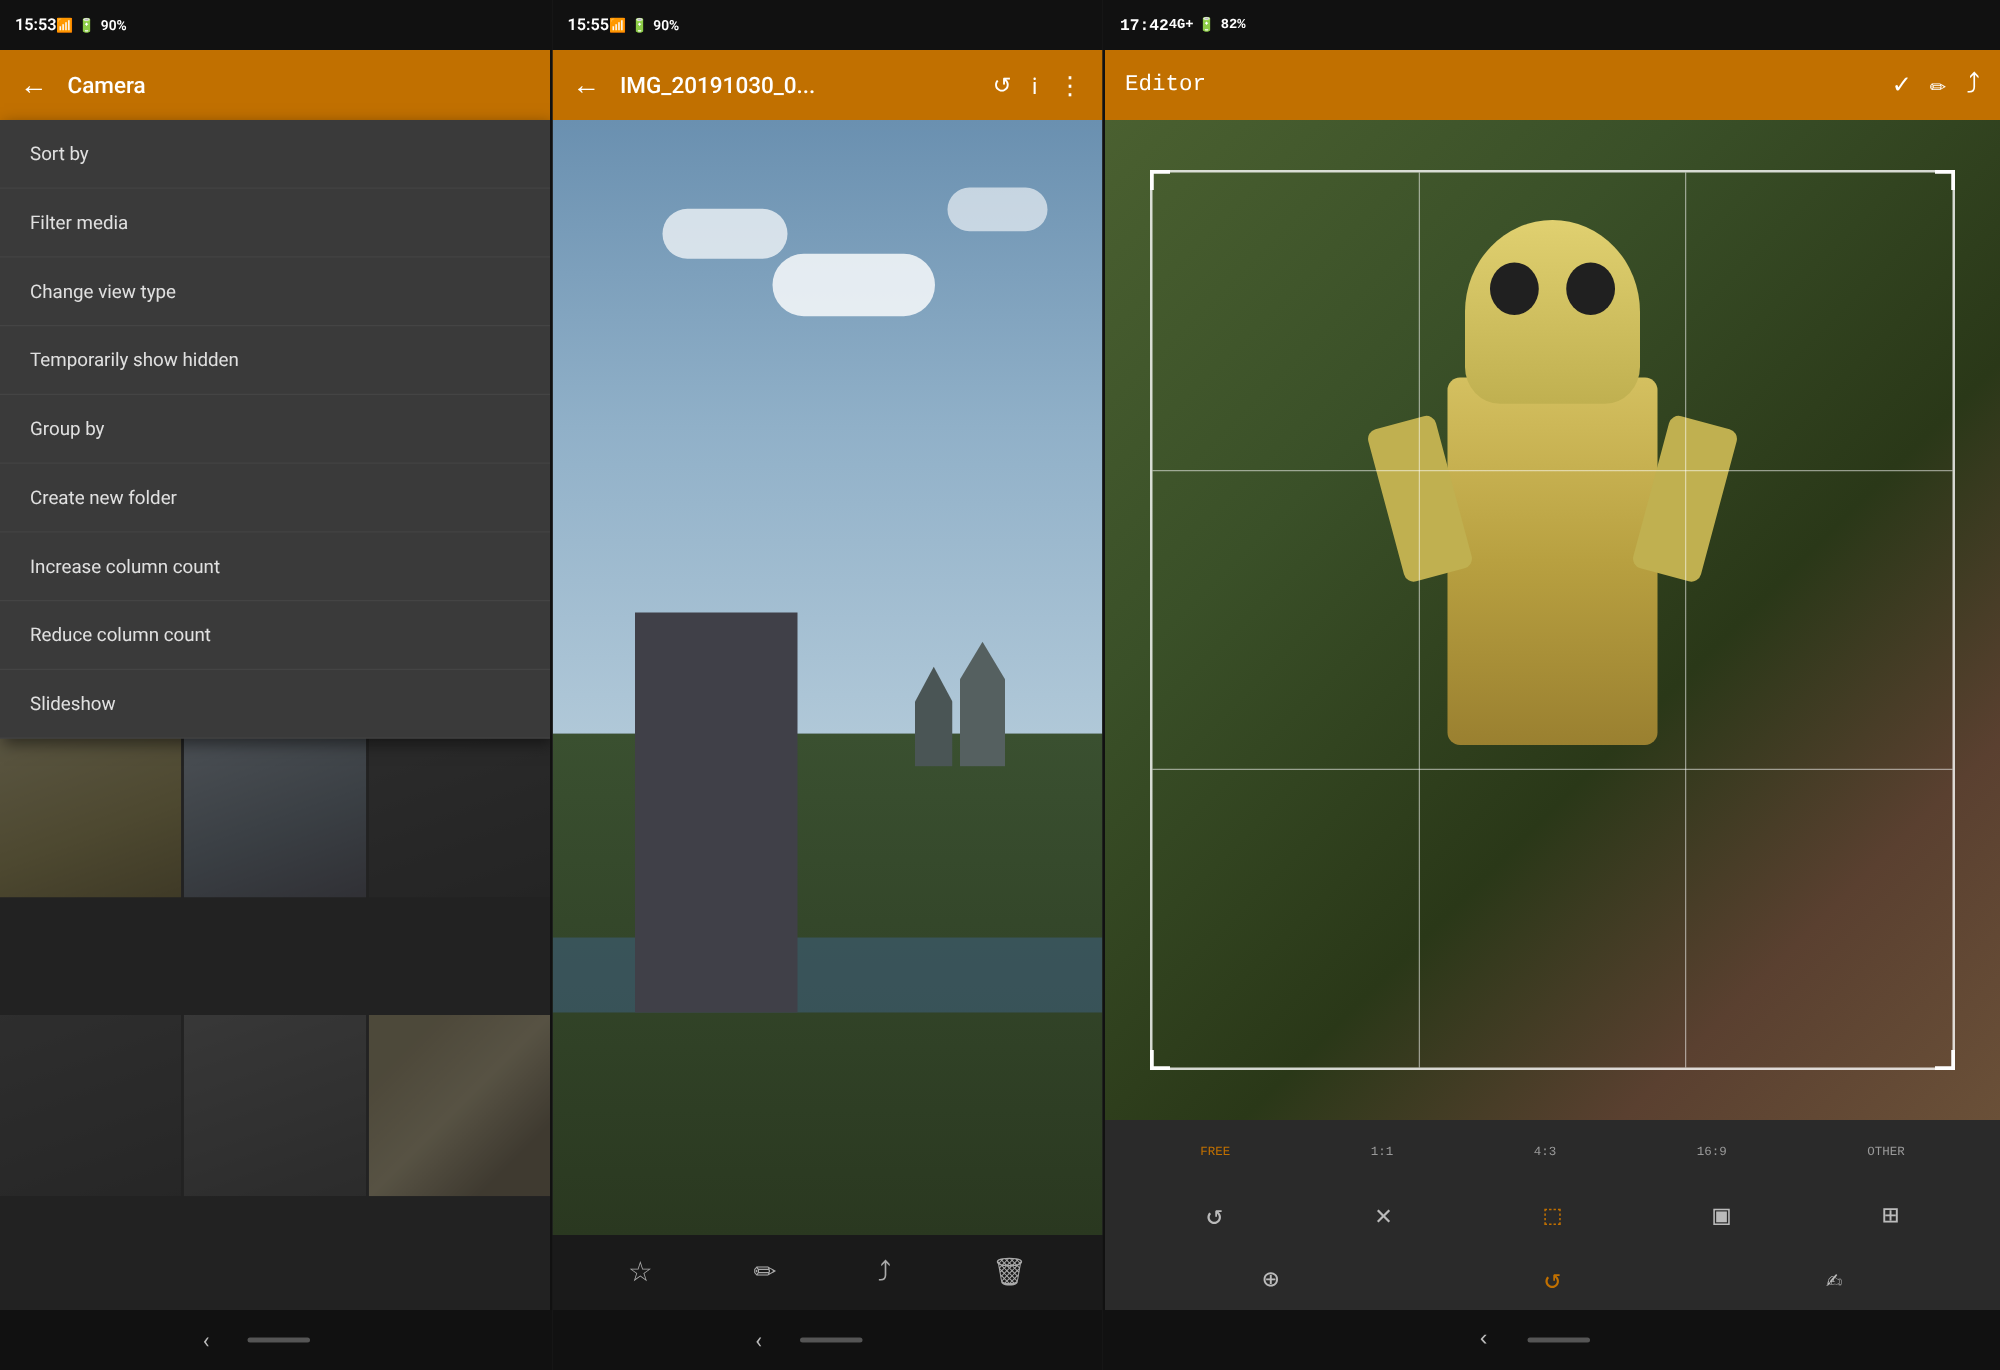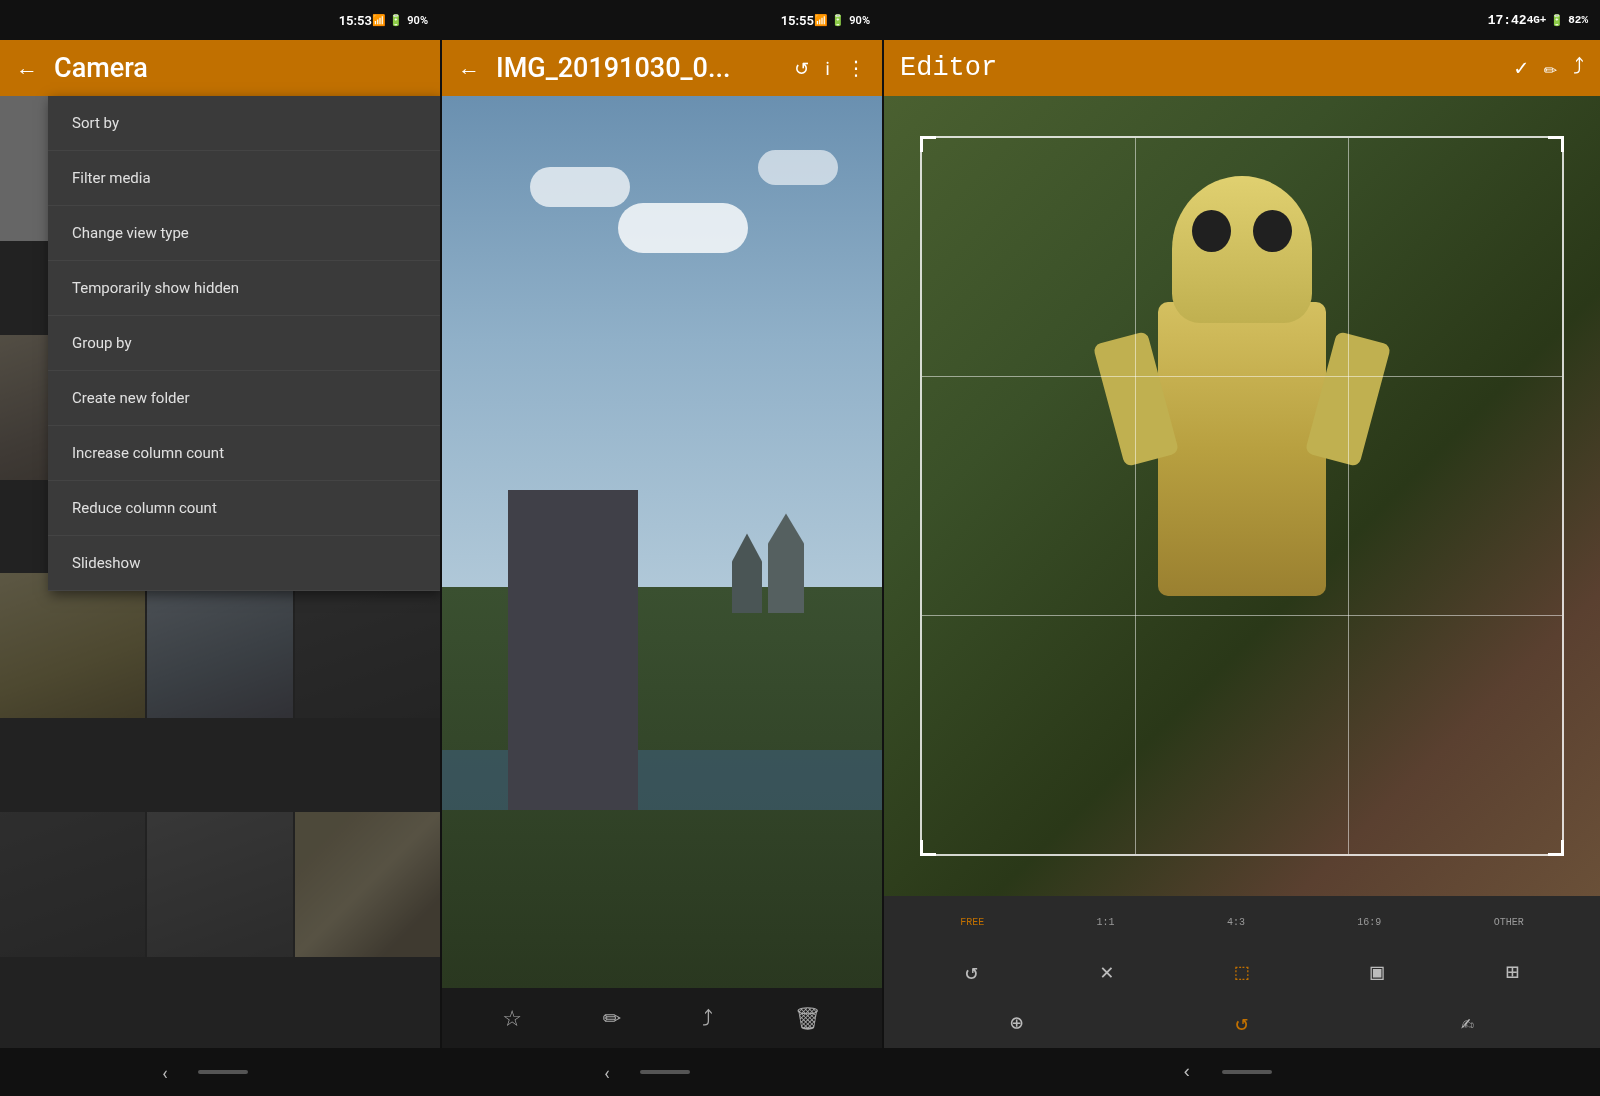--- a/index.html
+++ b/index.html
@@ -23,21 +23,21 @@
     .panel-1 { flex: 0 0 440px; background: #2a2a2a; }
     .panel-2 { flex: 0 0 440px; background: #1c1c1c; }
     .panel-3 { flex: 1; background: #fdba74; font-family: Liberation Mono, monospace; }
 
     
     .status-bar {
       height: 40px;
       background: #111;
       display: flex;
       align-items: center;
-      justify-content: flex-end;
+      justify-content: flex-start;
       padding: 0 12px;
       font-size: 13px;
       color: #fff;
       font-weight: 600;
       flex-shrink: 0;
     }
     .status-bar .status-icons {
       display: flex;
       align-items: center;
       gap: 4px;
@@ -49,21 +49,21 @@
       height: 56px;
       background: #c17000;
       display: flex;
       align-items: center;
       padding: 0 16px;
       gap: 16px;
       flex-shrink: 0;
     }
     .app-bar-title {
       color: #fff;
-      font-size: 27px;
+      font-size: 18px;
       font-weight: 500;
       flex: 1;
     }
     .app-bar-icon {
       color: #fff;
       font-size: 22px;
       cursor: pointer;
     }
 
     
@@ -83,21 +83,20 @@
 
     
     .dropdown-menu {
       position: absolute;
       top: 96px;
       left: 0;
       right: 0;
       background: #3a3a3a;
       z-index: 10;
       box-shadow: 2px 4px 12px rgba(0,0,0,0.5);
-      margin-left: 48px;
     }
     .menu-item {
       padding: 18px 24px;
       color: #e0e0e0;
       font-size: 15px;
       border-bottom: 1px solid rgba(255,255,255,0.05);
       cursor: pointer;
     }
 
     

